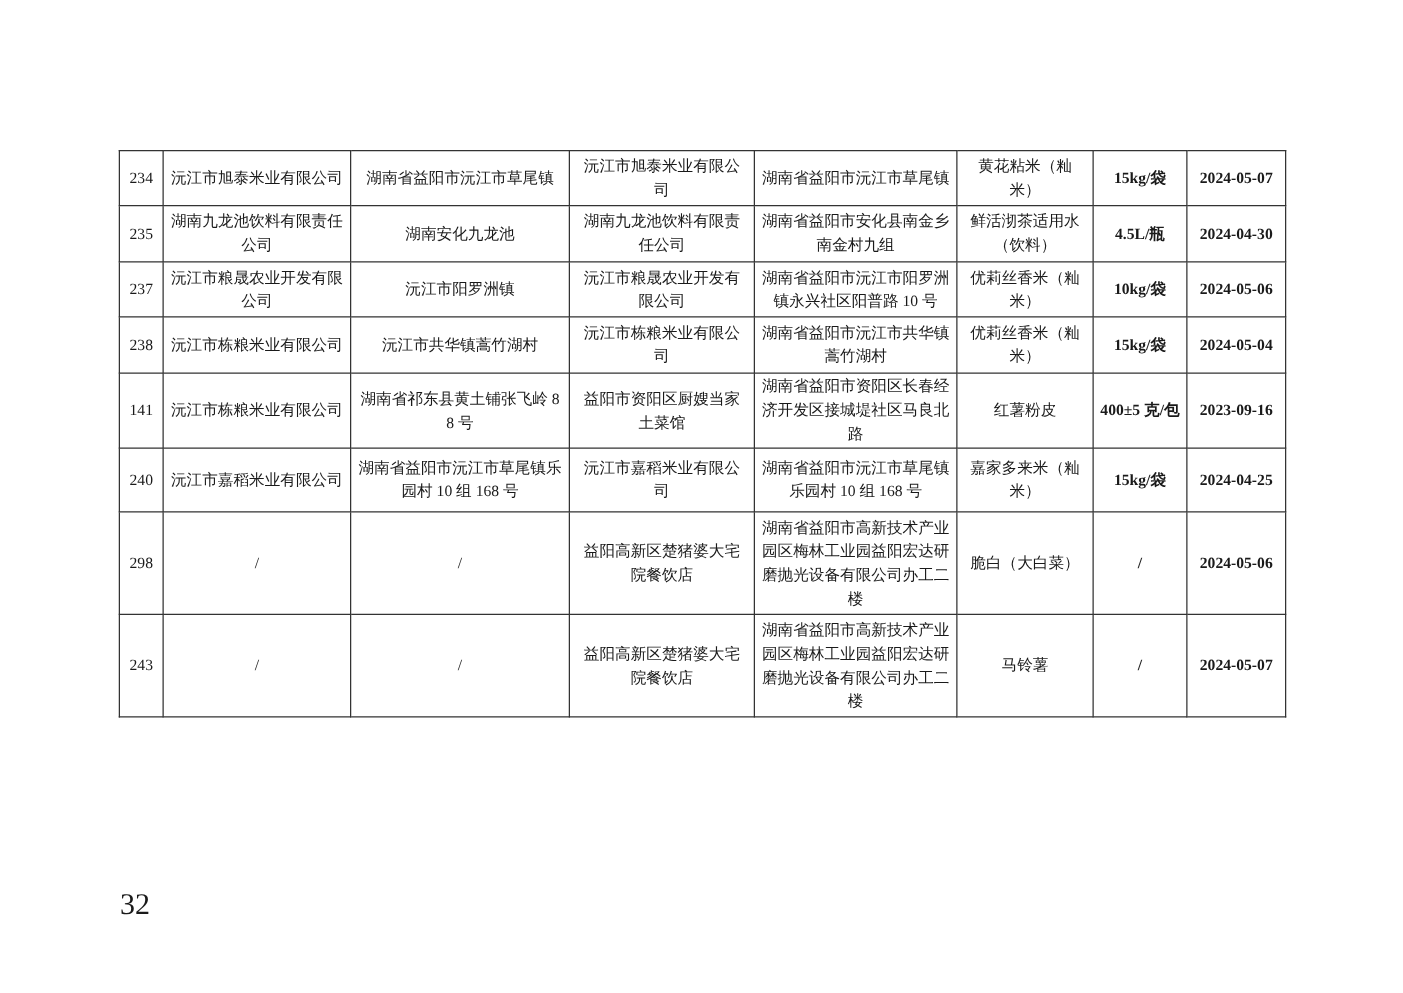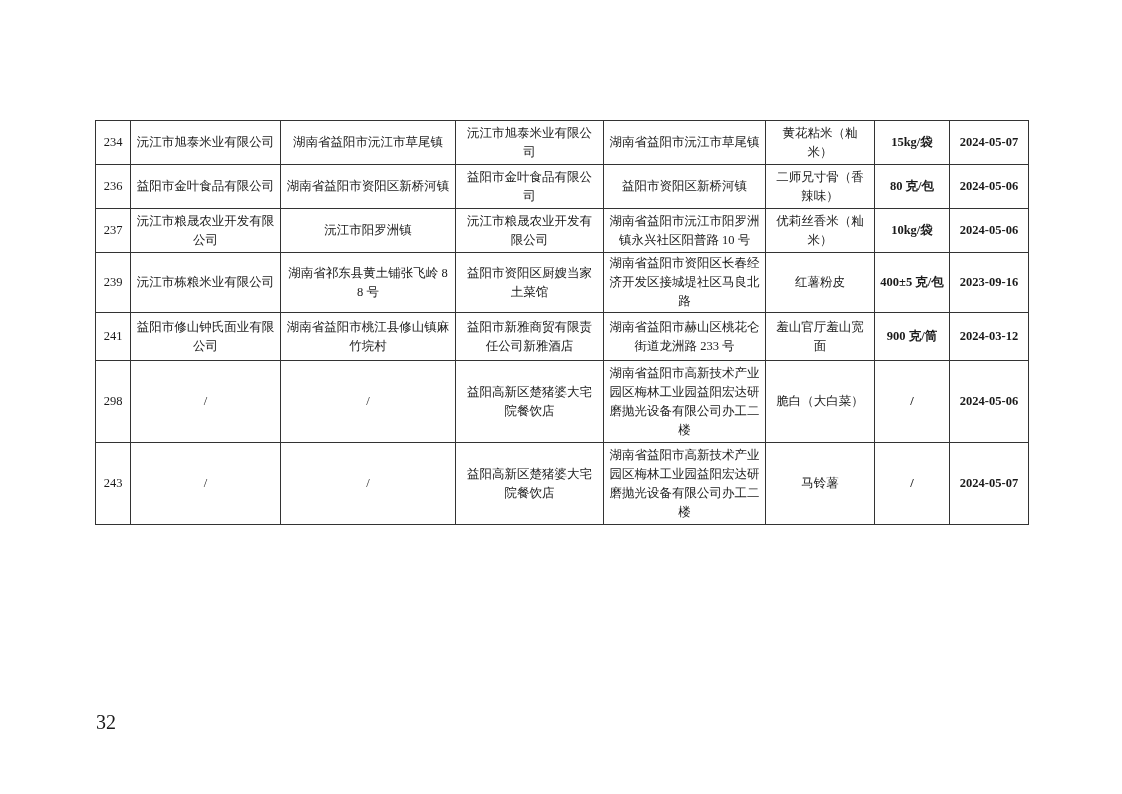--- a/index.html
+++ b/index.html
@@ -47,21 +47,21 @@
     font-size: 12.5px;
   }
   td.col-production_date {
     white-space: nowrap;
     padding: 1px 2px;
   }
   .page-number {
     position: absolute;
     left: 96px;
     top: 711px;
-    font-size: 20px;
+    font-size: 24px;
     color: #1a1a1a;
     font-family: "Liberation Serif", "DejaVu Serif", serif;
   }
 </style>
 </head>
 <body>
 
 <div class="sheet">
 
   <table class="data-table">
@@ -79,59 +79,69 @@
         <tr style="height: 44px;">
           <td class="col-seq">234</td>
           <td class="col-producer">沅江市旭泰米业有限公司</td>
           <td class="col-producer_address">湖南省益阳市沅江市草尾镇</td>
           <td class="col-sampled_unit">沅江市旭泰米业有限公司</td>
           <td class="col-sampled_unit_address">湖南省益阳市沅江市草尾镇</td>
           <td class="col-food_name">黄花粘米（籼米）</td>
           <td class="col-spec">15kg/袋</td>
           <td class="col-production_date">2024-05-07</td>
         </tr>
-        <tr style="height: 44px;">
-          <td class="col-seq">236</td>
-          <td class="col-producer">益阳市金叶食品有限公司</td>
-          <td class="col-producer_address">湖南省益阳市资阳区新桥河镇</td>
-          <td class="col-sampled_unit">益阳市金叶食品有限公司</td>
-          <td class="col-sampled_unit_address">益阳市资阳区新桥河镇</td>
-          <td class="col-food_name">二师兄寸骨（香辣味）</td>
-          <td class="col-spec">80 克/包</td>
-          <td class="col-production_date">2024-05-06</td>
+        <tr style="height: 45px;">
+          <td class="col-seq">235</td>
+          <td class="col-producer">湖南九龙池饮料有限责任公司</td>
+          <td class="col-producer_address">湖南安化九龙池</td>
+          <td class="col-sampled_unit">湖南九龙池饮料有限责任公司</td>
+          <td class="col-sampled_unit_address">湖南省益阳市安化县南金乡南金村九组</td>
+          <td class="col-food_name">鲜活沏茶适用水（饮料）</td>
+          <td class="col-spec">4.5L/瓶</td>
+          <td class="col-production_date">2024-04-30</td>
         </tr>
         <tr style="height: 44px;">
           <td class="col-seq">237</td>
           <td class="col-producer">沅江市粮晟农业开发有限公司</td>
           <td class="col-producer_address">沅江市阳罗洲镇</td>
           <td class="col-sampled_unit">沅江市粮晟农业开发有限公司</td>
           <td class="col-sampled_unit_address">湖南省益阳市沅江市阳罗洲镇永兴社区阳普路 10 号</td>
           <td class="col-food_name">优莉丝香米（籼米）</td>
           <td class="col-spec">10kg/袋</td>
           <td class="col-production_date">2024-05-06</td>
         </tr>
+        <tr style="height: 45px;">
+          <td class="col-seq">238</td>
+          <td class="col-producer">沅江市栋粮米业有限公司</td>
+          <td class="col-producer_address">沅江市共华镇蒿竹湖村</td>
+          <td class="col-sampled_unit">沅江市栋粮米业有限公司</td>
+          <td class="col-sampled_unit_address">湖南省益阳市沅江市共华镇蒿竹湖村</td>
+          <td class="col-food_name">优莉丝香米（籼米）</td>
+          <td class="col-spec">15kg/袋</td>
+          <td class="col-production_date">2024-05-04</td>
+        </tr>
         <tr style="height: 56px;">
-          <td class="col-seq">239</td>
+          <td class="col-seq">141</td>
           <td class="col-producer">沅江市栋粮米业有限公司</td>
           <td class="col-producer_address">湖南省祁东县黄土铺张飞岭 88 号</td>
           <td class="col-sampled_unit">益阳市资阳区厨嫂当家土菜馆</td>
           <td class="col-sampled_unit_address">湖南省益阳市资阳区长春经济开发区接城堤社区马良北路</td>
           <td class="col-food_name">红薯粉皮</td>
           <td class="col-spec">400±5 克/包</td>
           <td class="col-production_date">2023-09-16</td>
         </tr>
-        <tr style="height: 48px;">
-          <td class="col-seq">241</td>
-          <td class="col-producer">益阳市修山钟氏面业有限公司</td>
-          <td class="col-producer_address">湖南省益阳市桃江县修山镇麻竹垸村</td>
-          <td class="col-sampled_unit">益阳市新雅商贸有限责任公司新雅酒店</td>
-          <td class="col-sampled_unit_address">湖南省益阳市赫山区桃花仑街道龙洲路 233 号</td>
-          <td class="col-food_name">羞山官厅羞山宽面</td>
-          <td class="col-spec">900 克/筒</td>
-          <td class="col-production_date">2024-03-12</td>
+        <tr style="height: 51px;">
+          <td class="col-seq">240</td>
+          <td class="col-producer">沅江市嘉稻米业有限公司</td>
+          <td class="col-producer_address">湖南省益阳市沅江市草尾镇乐园村 10 组 168 号</td>
+          <td class="col-sampled_unit">沅江市嘉稻米业有限公司</td>
+          <td class="col-sampled_unit_address">湖南省益阳市沅江市草尾镇乐园村 10 组 168 号</td>
+          <td class="col-food_name">嘉家多来米（籼米）</td>
+          <td class="col-spec">15kg/袋</td>
+          <td class="col-production_date">2024-04-25</td>
         </tr>
         <tr style="height: 82px;">
           <td class="col-seq">298</td>
           <td class="col-producer">/</td>
           <td class="col-producer_address">/</td>
           <td class="col-sampled_unit">益阳高新区楚猪婆大宅院餐饮店</td>
           <td class="col-sampled_unit_address">湖南省益阳市高新技术产业园区梅林工业园益阳宏达研磨抛光设备有限公司办工二楼</td>
           <td class="col-food_name">脆白（大白菜）</td>
           <td class="col-spec">/</td>
           <td class="col-production_date">2024-05-06</td>

